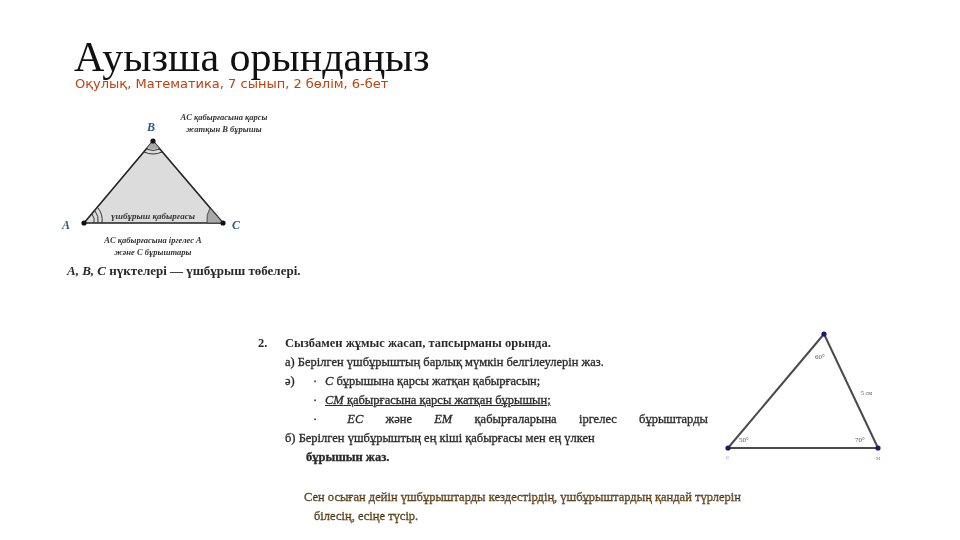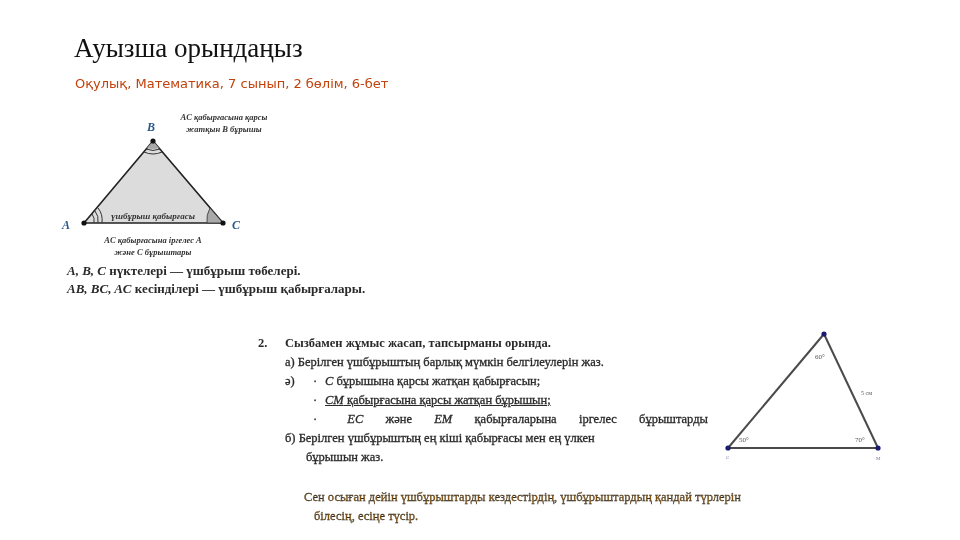--- a/index.html
+++ b/index.html
@@ -6,21 +6,21 @@
     body {
       width: 960px; height: 540px; position: relative; overflow: hidden;
       background: #ffffff;
       font-family: "Liberation Serif", serif;
       color: #1a1a1a;
     }
     .abs { position: absolute; }
     .slide-title {
       left: 74px; top: 33px;
       font-family: "Liberation Serif", serif;
-      font-size: 27px; color: #111111; white-space: nowrap;
+      font-size: 42px; color: #111111; white-space: nowrap;
     }
     .slide-subtitle {
       left: 75px; top: 76px;
       font-family: "DejaVu Sans", sans-serif;
       font-size: 13px; color: #c2410c; white-space: nowrap;
     }
     svg text { font-family: "Liberation Serif", serif; }
     .defs {
       left: 36px; top: 262px;
       font-size: 13px; font-weight: bold; line-height: 17.5px; color: #2a2a2a;
@@ -70,21 +70,20 @@
   <text x="232" y="229" font-size="12" font-style="italic" font-weight="bold" fill="#2a5a8a">C</text>
   <text x="153" y="219" text-anchor="middle" font-size="9" font-style="italic" font-weight="bold" fill="#333">үшбұрыш қабырғасы</text>
   <text x="224" y="120" text-anchor="middle" font-size="8.5" font-style="italic" font-weight="bold" fill="#333">AC қабырғасына қарсы</text>
   <text x="224" y="132" text-anchor="middle" font-size="8.5" font-style="italic" font-weight="bold" fill="#333">жатқын B бұрышы</text>
   <text x="153" y="243" text-anchor="middle" font-size="8.5" font-style="italic" font-weight="bold" fill="#333">AC қабырғасына іргелес A</text>
   <text x="153" y="255" text-anchor="middle" font-size="8.5" font-style="italic" font-weight="bold" fill="#333">және C бұрыштары</text>
 </svg>
 
 <div class="abs defs">
   <div><i>A, B, C</i><span> нүктелері — үшбұрыш төбелері.</span></div>
-  <div><i>AB, BC, AC</i><span> кесінділері — үшбұрыш қабырғалары.</span></div>
 </div>
 
 <div class="abs task">
   <div class="row">
     <span class="num">2.</span>
     <span class="head">Сызбамен жұмыс жасап, тапсырманы орында.</span>
   </div>
   <div class="row ind1" style="font-weight:normal;-webkit-text-stroke:0.3px #2a2a2a;">а) Берілген үшбұрыштың барлық мүмкін белгілеулерін жаз.</div>
   <div class="row ind1" style="font-weight:normal;-webkit-text-stroke:0.3px #2a2a2a;">
     <span class="lbl">ә)</span><span class="bul">·</span><i>C</i><span> бұрышына қарсы жатқан қабырғасын;</span>
@@ -97,21 +96,21 @@
       <span class="bul">·</span>
       <i>EC</i>
       <span>және</span>
       <i>EM</i>
       <span>қабырғаларына</span>
       <span>іргелес</span>
       <span>бұрыштарды</span>
     </div>
   </div>
   <div class="row ind1" style="font-weight:normal;-webkit-text-stroke:0.3px #2a2a2a;">б) Берілген үшбұрыштың ең кіші қабырғасы мен ең үлкен</div>
-  <div class="row" style="padding-left:48px;font-weight:normal;-webkit-text-stroke:0.3px #2a2a2a;">бұрышын жаз.</div>
+  <div class="row" style="padding-left:48px;font-weight:bold;-webkit-text-stroke:0.3px #2a2a2a;">бұрышын жаз.</div>
 </div>
 
 <div class="abs final" style="font-weight:normal;-webkit-text-stroke:0.3px #2a2a2a;">
   <div>Сен осыған дейін үшбұрыштарды кездестірдің, үшбұрыштардың қандай түрлерін</div>
   <div class="ind">білесің, есіңе түсір.</div>
 </div>
 
 <svg class="abs" style="left:715px;top:325px" width="190" height="145" viewBox="0 0 190 145">
   <line x1="13" y1="123" x2="109" y2="9" stroke="#4a4a4a" stroke-width="2"></line>
   <line x1="109" y1="9" x2="163" y2="123" stroke="#4a4a4a" stroke-width="2"></line>

